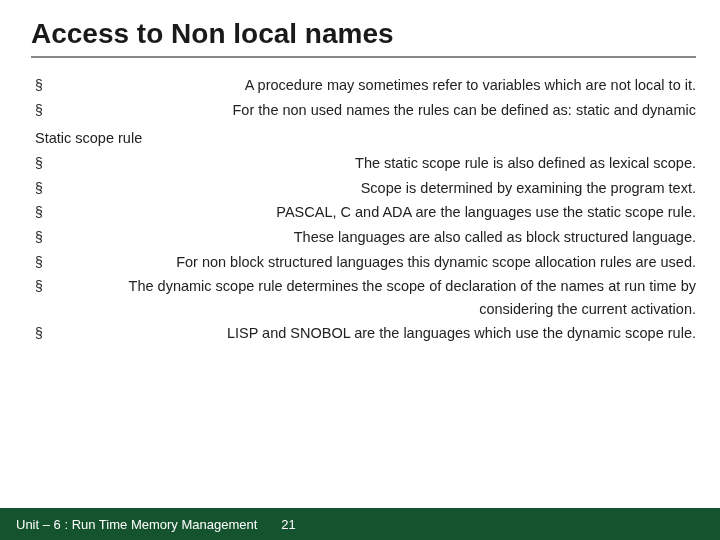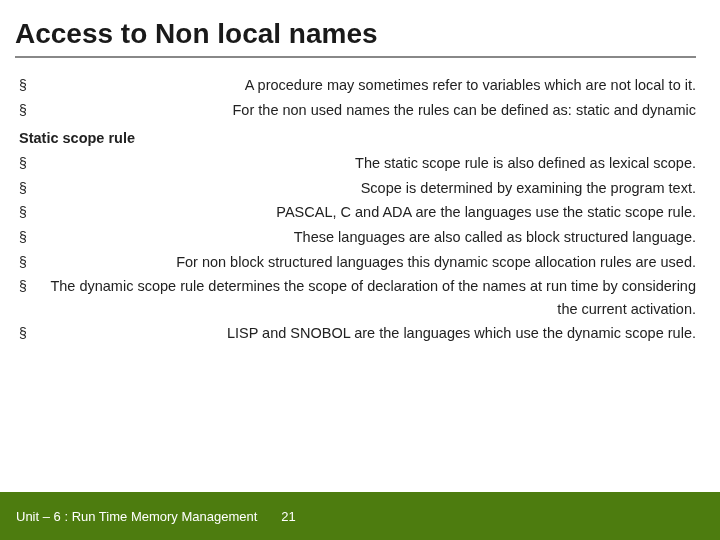--- a/index.html
+++ b/index.html
@@ -10,21 +10,21 @@
       font-family: Arial, sans-serif;
       font-size: 15px;
       color: #222;
       overflow: hidden;
       position: relative;
     }
 
     .slide-container {
       width: 720px;
       height: 540px;
-      padding: 18px 24px 40px 15px;
+      padding: 18px 24px 40px 31px;
       display: flex;
       flex-direction: column;
     }
 
     .slide-title {
       font-size: 28px;
       font-weight: bold;
       color: #1a1a1a;
       margin-bottom: 6px;
       padding-bottom: 6px;
@@ -51,33 +51,33 @@
       margin-right: 4px;
       margin-top: 1px;
     }
 
     .bullet-text {
       flex: 1;
       text-align: right;
     }
 
     .section-heading {
-      font-weight: bold;
+      font-weight: normal;
       margin-top: 6px;
       margin-bottom: 2px;
       padding-left: 4px;
     }
 
     .footer {
       position: absolute;
       bottom: 0;
       left: 0;
       right: 0;
-      height: 48px;
-      background: #4d7c0f;
+      height: 32px;
+      background: #14532d;
       display: flex;
       align-items: center;
       padding: 0 16px;
       color: #ffffff;
       font-size: 13px;
       justify-content: space-between;
     }
 
     .footer-left {
       display: flex;

